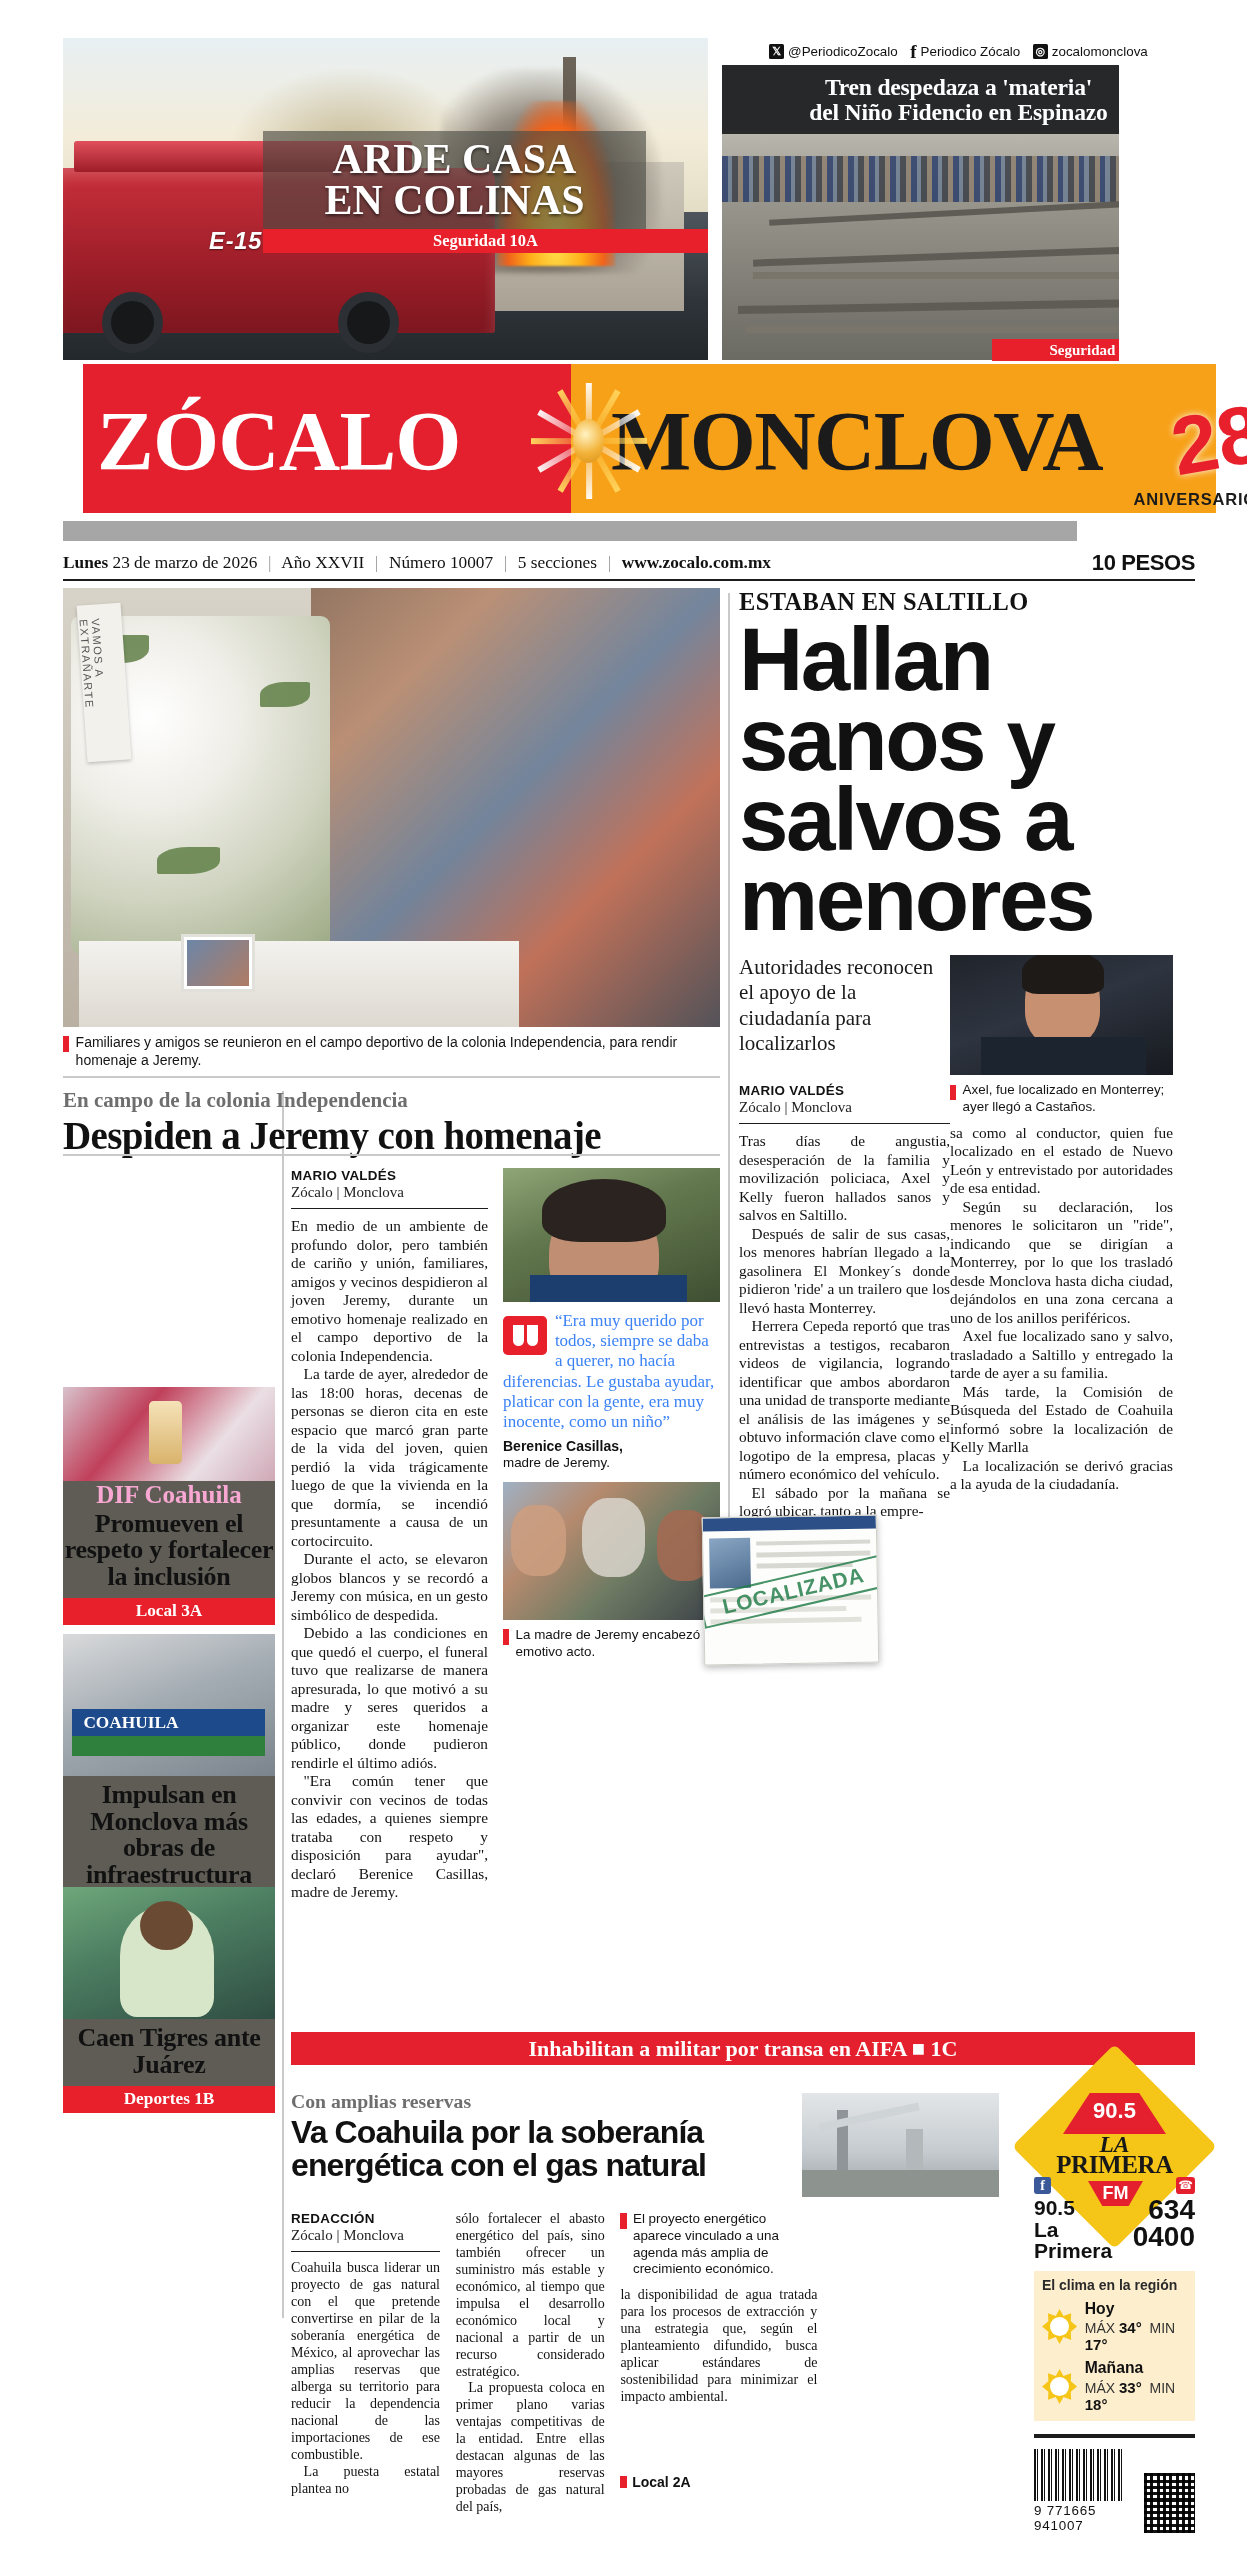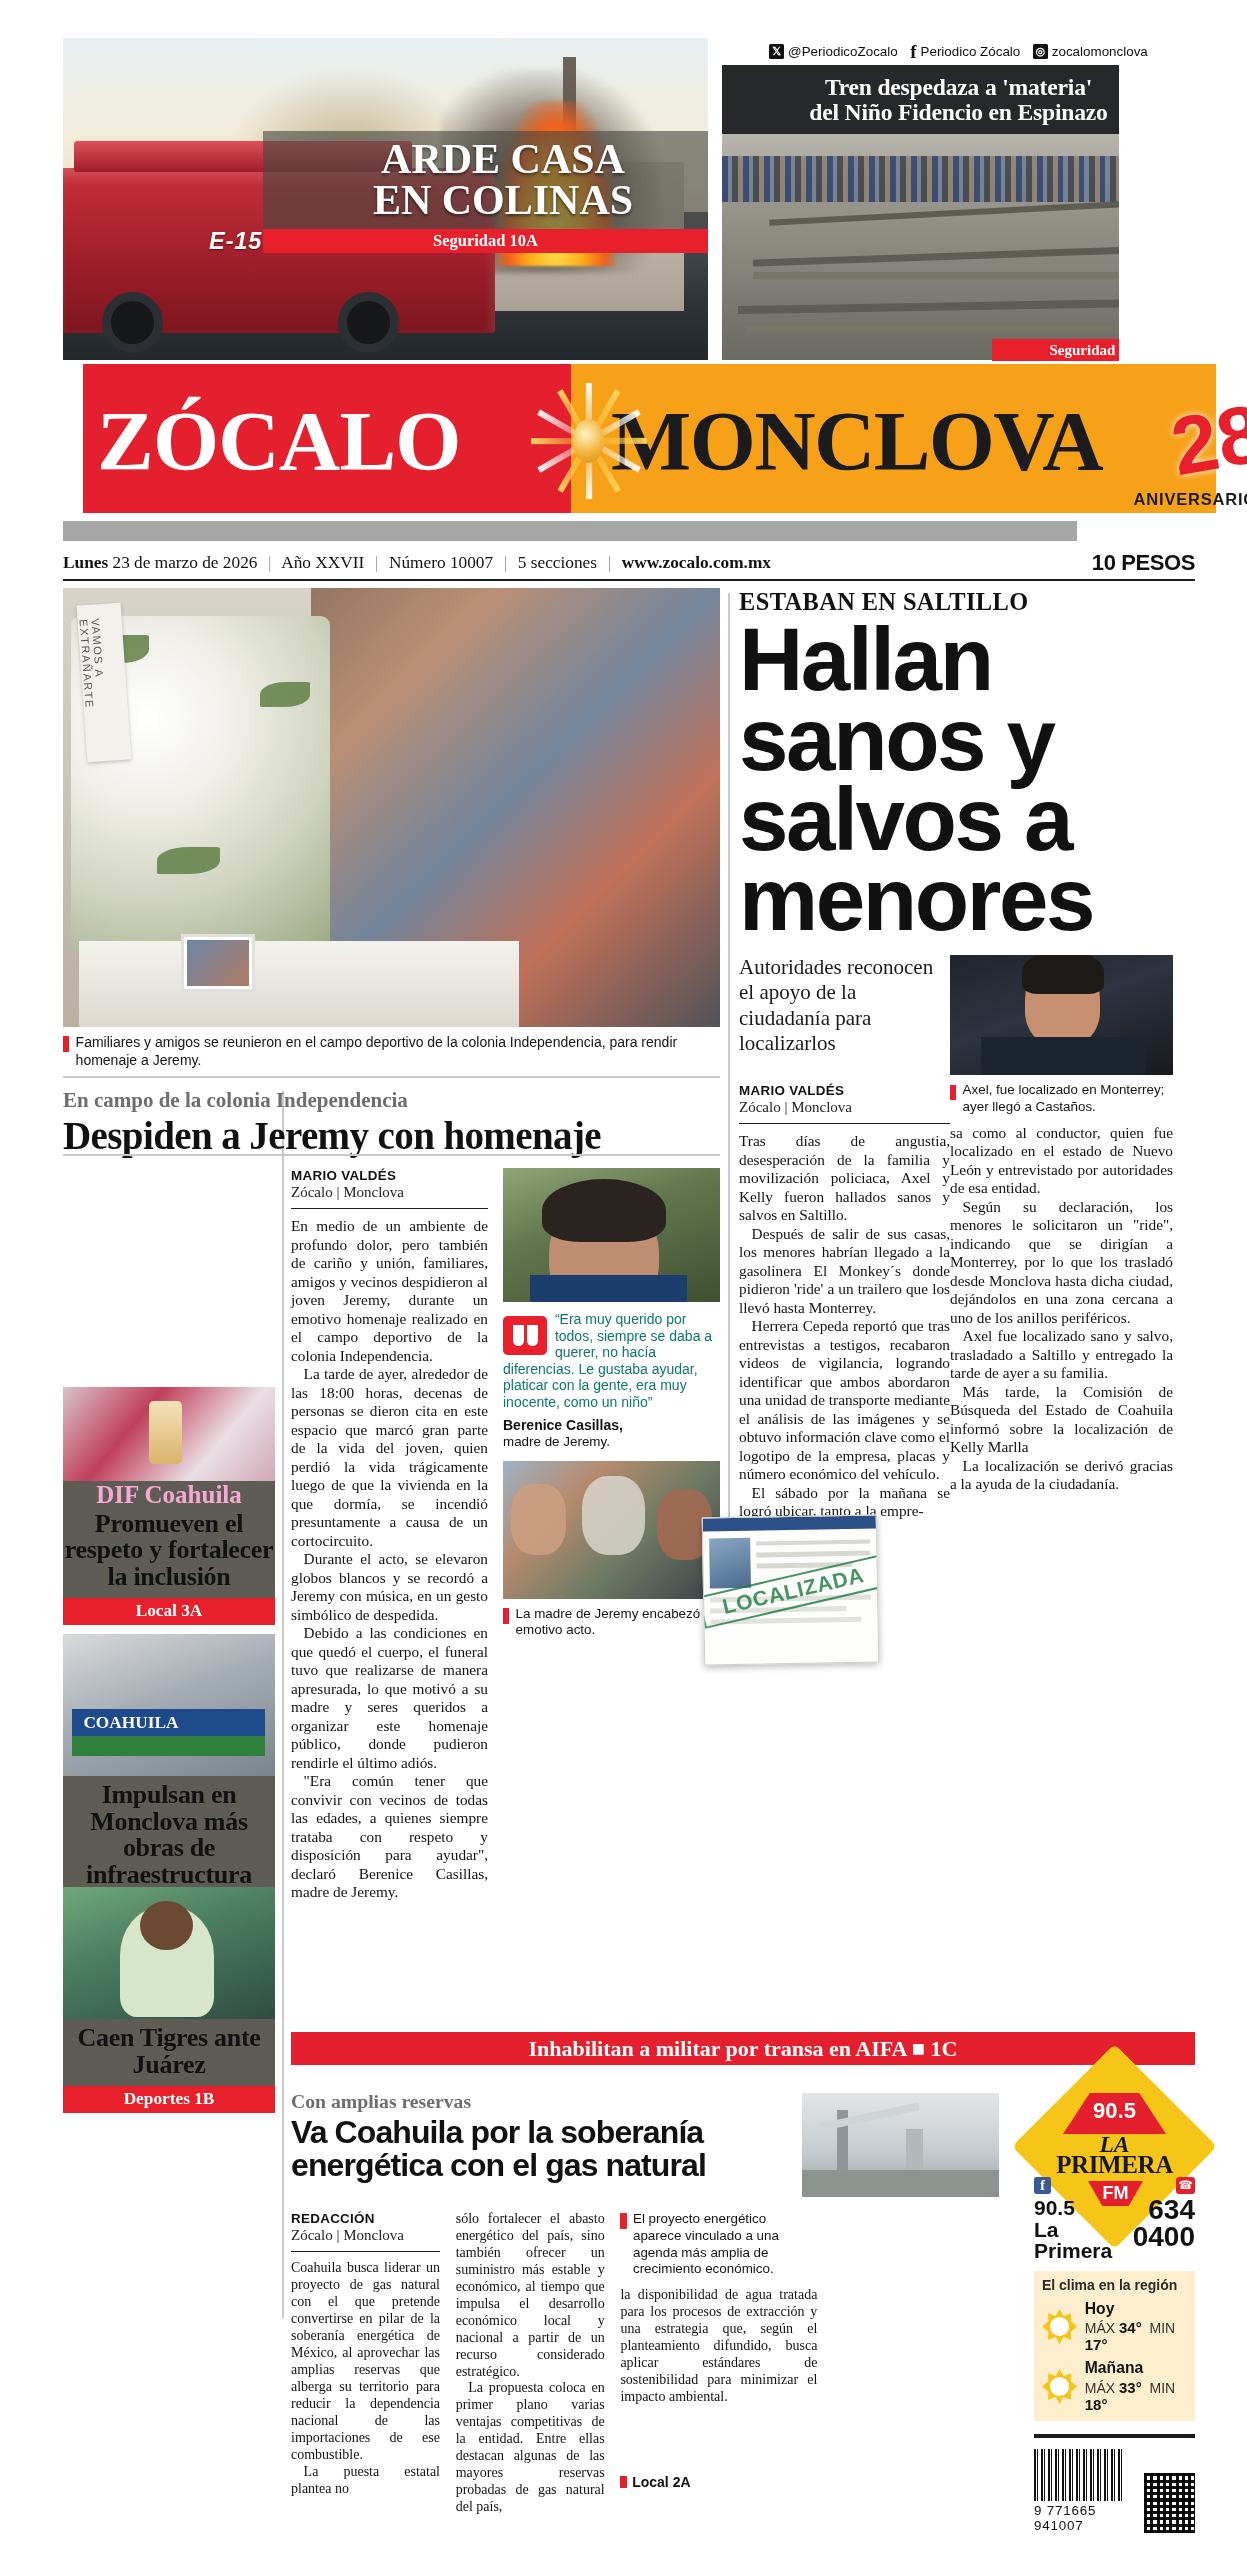--- a/index.html
+++ b/index.html
@@ -44,21 +44,21 @@
     filter: blur(0.8px); }
   .fire-smoke { position:absolute; right:47px; top:31px; width:220px; height:204px;
     background: radial-gradient(ellipse at 45% 60%, rgba(60,52,46,.92) 0%, rgba(90,80,72,.6) 45%, rgba(150,140,130,0) 75%);
     filter: blur(2.4px); }
   .fire-house { position:absolute; right:23.6px; bottom:49px; width:197px; height:149px;
     background: linear-gradient(180deg,#cfc9bb 0%, #a9a294 100%); }
   .fire-tree { position:absolute; left:165px; top:28px; width:244px; height:157px;
     background: radial-gradient(ellipse at 50% 55%, rgba(140,120,60,.45) 0%, rgba(180,160,90,0) 70%); }
   .pole { position:absolute; right:132px; top:19px; width:12.6px; height:197px; background:#6d6459; }
   .teaser-left-title {
-    position:absolute; left:200px; top:93px; width:480px;
+    position:absolute; left:200px; top:93px; width:383px;
     background: rgba(72,72,66,.62);
     padding: 7.9px 17.3px 11px 17.3px;
     text-align:center;
   }
   .teaser-left-title span {
     display:block; color:#fff; font-family:"Liberation Serif", serif;
     font-weight:bold; font-size:42px; line-height:.98; letter-spacing:0px;
     text-shadow: 0 1.6px 3.1px rgba(0,0,0,.55);
   }
   .teaser-left-tag {
@@ -178,21 +178,21 @@
   .col-text p { margin-bottom:0; text-indent:12.6px; }
   .col-text p.first { text-indent:0; }
 
   
   .pq-mark { width:44px; height:39px; background:#e8202c; border-radius:4.7px;
     position:relative; float:left; margin:4.7px 7.9px 0 0; }
   .pq-mark:before, .pq-mark:after {
     content:""; position:absolute; top:9.4px; width:11px; height:20.4px; background:#fff;
     border-radius: 0 0 5.5px 5.5px; }
   .pq-mark:before { left:10.2px; } .pq-mark:after { left:24.4px; }
-  .pullquote { font-family:Liberation Sans, sans-serif; font-size:14px; line-height:1.18; color:#0f766e; }
+  .pullquote { font-family:Liberation Serif, serif; font-size:17px; line-height:1.18; color:#3b82f6; }
   .pq-attrib { font-family:"Liberation Sans",sans-serif; font-weight:bold; font-size:14px;
     line-height:1.2; color:#111; margin-top:6.3px; }
   .pq-attrib small { display:block; font-weight:normal; font-size:13.4px; }
 
   
   .rail { position:absolute; left:0; width:212px; }
   .rail-photo { width:212px; background:#bdb7ad; position:relative; overflow:hidden; }
   .rail-kicker { font-family:"Liberation Serif", serif; font-weight:bold; font-size:25px;
     color:#f9a8d4; text-align:center; margin-top:0; }
   .rail-hl { font-family:"Liberation Serif", serif; font-weight:bold; font-size:26px;

